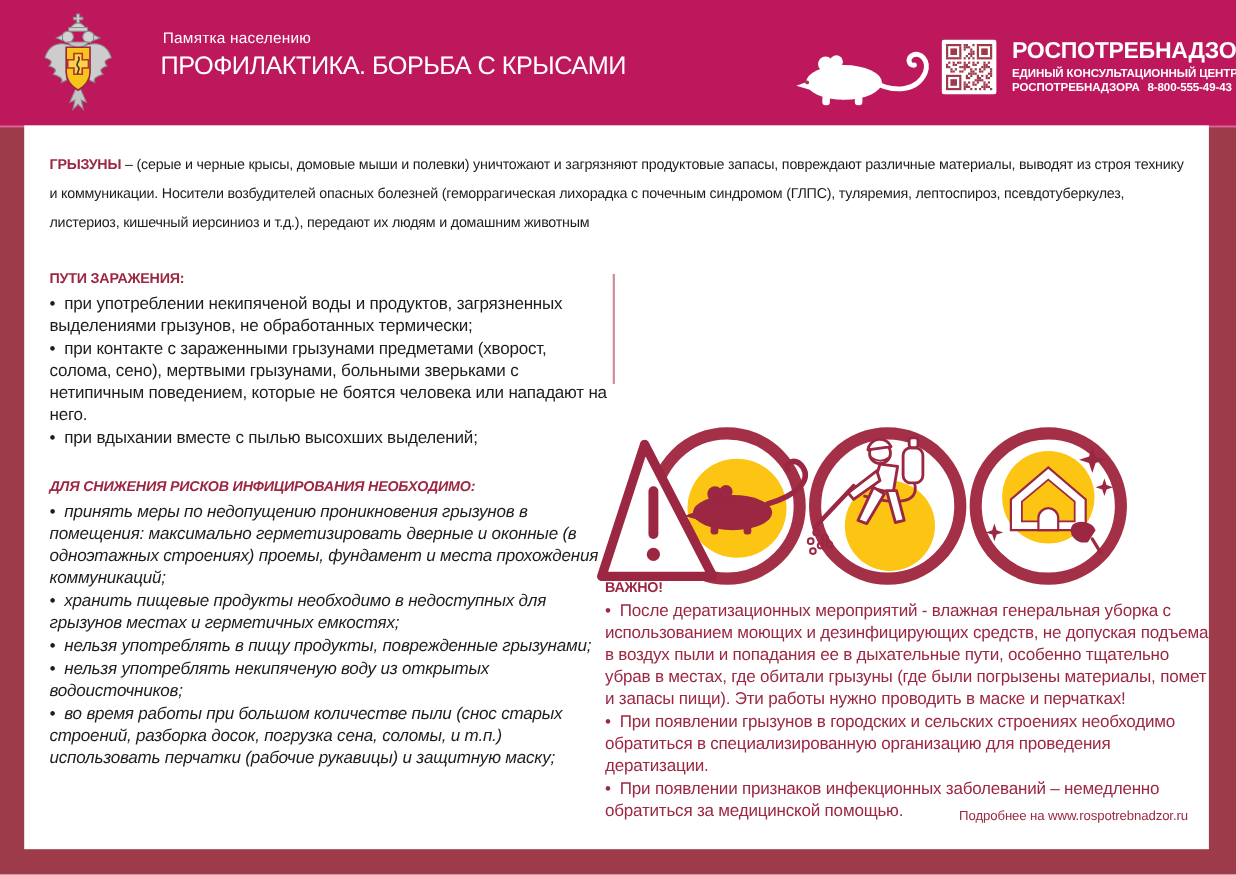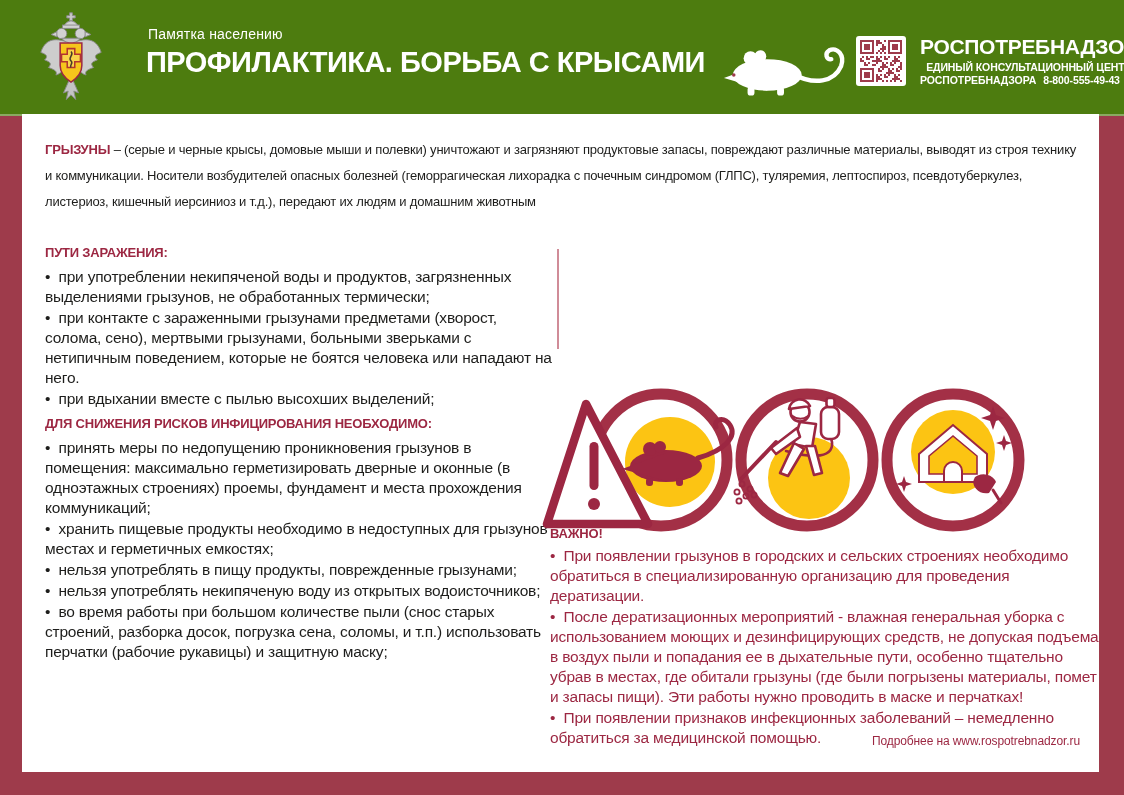--- a/index.html
+++ b/index.html
@@ -1,43 +1,43 @@
 <!DOCTYPE html>
 <html lang="ru"><head>
 <meta charset="utf-8">
 <style>
   html,body{margin:0;padding:0;}
   .page{position:relative;width:1124px;height:795px;background:#9e3b4b;overflow:hidden;
         font-family:"Liberation Sans","DejaVu Sans",sans-serif;-webkit-font-smoothing:antialiased;}
   
-  .header{position:absolute;left:0;top:0;width:1124px;height:114px;background:#4d7c0f;
-          border-bottom:2px solid rgba(255,255,255,.35);text-align:center;}
+  .header{position:absolute;left:0;top:0;width:1124px;height:114px;background:#be185d;
+          border-bottom:2px solid rgba(255,255,255,.35);}
   .emblem{position:absolute;left:38px;top:10px;width:66px;height:98px;}
   .kicker{position:absolute;left:148px;top:26px;color:#ffffff;font-size:14px;letter-spacing:.2px;}
-  .title{position:absolute;left:146px;top:46px;color:#ffffff;font-size:29px;font-weight:bold;
+  .title{position:absolute;left:146px;top:46px;color:#ffffff;font-size:23px;font-weight:normal;
          letter-spacing:-.5px;white-space:nowrap;}
   .header-rat{position:absolute;left:720px;top:42px;width:128px;height:56px;}
   .qr{position:absolute;left:856px;top:36px;width:50px;height:50px;}
   .brand{position:absolute;left:920px;top:36px;color:#fff;}
   .brand-name{font-size:21px;font-weight:bold;letter-spacing:-.3px;line-height:22px;}
   .brand-sub{font-size:10.5px;font-weight:bold;letter-spacing:-.1px;line-height:12.5px;margin-top:3px;}
   .brand-line2{display:flex;gap:7px;}
   
   .card{position:absolute;left:22px;top:114px;width:1077px;height:658px;background:#ffffff;}
   .intro{position:absolute;left:23px;top:10px;width:1040px;font-size:13px;line-height:26px;
          color:#1d1d1b;letter-spacing:-.2px;}
   .intro .lead{color:#9c2742;font-weight:bold;}
   .section{position:absolute;}
   .sec-title{color:#9c2742;font-size:13px;font-weight:bold;letter-spacing:-.2px;margin:0 0 7px 0;}
   ul.bullets{list-style:none;margin:0;padding:0;font-size:15.5px;line-height:20px;color:#1d1d1b;
              letter-spacing:-.2px;}
   ul.bullets li{margin:0 0 1px 0;}
   ul.bullets li::before{content:"\2022\00a0\00a0";}
   .col-left-1{left:23px;top:131px;width:507px;}
-  .col-left-2{left:23px;top:302px;width:507px;}
+  .col-left-2{left:23px;top:320px;width:507px;font-style:italic;}
   .col-right{left:563px;top:131px;width:516px;}
   .divider{position:absolute;left:535px;top:135px;width:2px;height:100px;background:#d08c98;}
   .icons-row{position:absolute;left:516px;top:268px;width:565px;height:165px;pointer-events:none;}
   .important{left:528px;top:412px;width:553px;}
   .important ul.bullets{color:#9c2742;}
   .important .sec-title{margin-bottom:5px;}
   .more-note{position:absolute;right:19px;top:620px;color:#9c2742;font-size:12px;letter-spacing:-.1px;}
 </style>
 </head>
 <body>
@@ -315,21 +315,21 @@
           <path d="M366,94 l2,6 6,2 -6,2 -2,6 -2,-6 -6,-2 6,-2 Z"></path>
           <path d="M437,95 a13,11 0 0 1 21,5 l-7,11 a13,11 0 0 1 -14,-16 Z"></path>
         </g>
         <line x1="455" y1="108" x2="463" y2="121" stroke="#9c2742" stroke-width="3" stroke-linecap="round"></line>
       </g>
     </svg>
 
     <div class="section important">
       <h2 class="sec-title">ВАЖНО!</h2>
       <ul class="bullets">
+        <li>После дератизационных мероприятий - влажная генеральная уборка с использованием моющих и дезинфицирующих средств, не допуская подъема в воздух пыли и попадания ее в дыхательные пути, особенно тщательно убрав в местах, где обитали грызуны (где были погрызены материалы, помет и запасы пищи). Эти работы нужно проводить в маске и перчатках!</li>
         <li>При появлении грызунов в городских и сельских строениях необходимо обратиться в специализированную организацию для проведения дератизации.</li>
-        <li>После дератизационных мероприятий - влажная генеральная уборка с использованием моющих и дезинфицирующих средств, не допуская подъема в воздух пыли и попадания ее в дыхательные пути, особенно тщательно убрав в местах, где обитали грызуны (где были погрызены материалы, помет и запасы пищи). Эти работы нужно проводить в маске и перчатках!</li>
         <li>При появлении признаков инфекционных заболеваний – немедленно обратиться за медицинской помощью.</li>
       </ul>
     </div>
 
     <div class="more-note">Подробнее на www.rospotrebnadzor.ru</div>
   </div>
 </div>
 
 </body></html>

